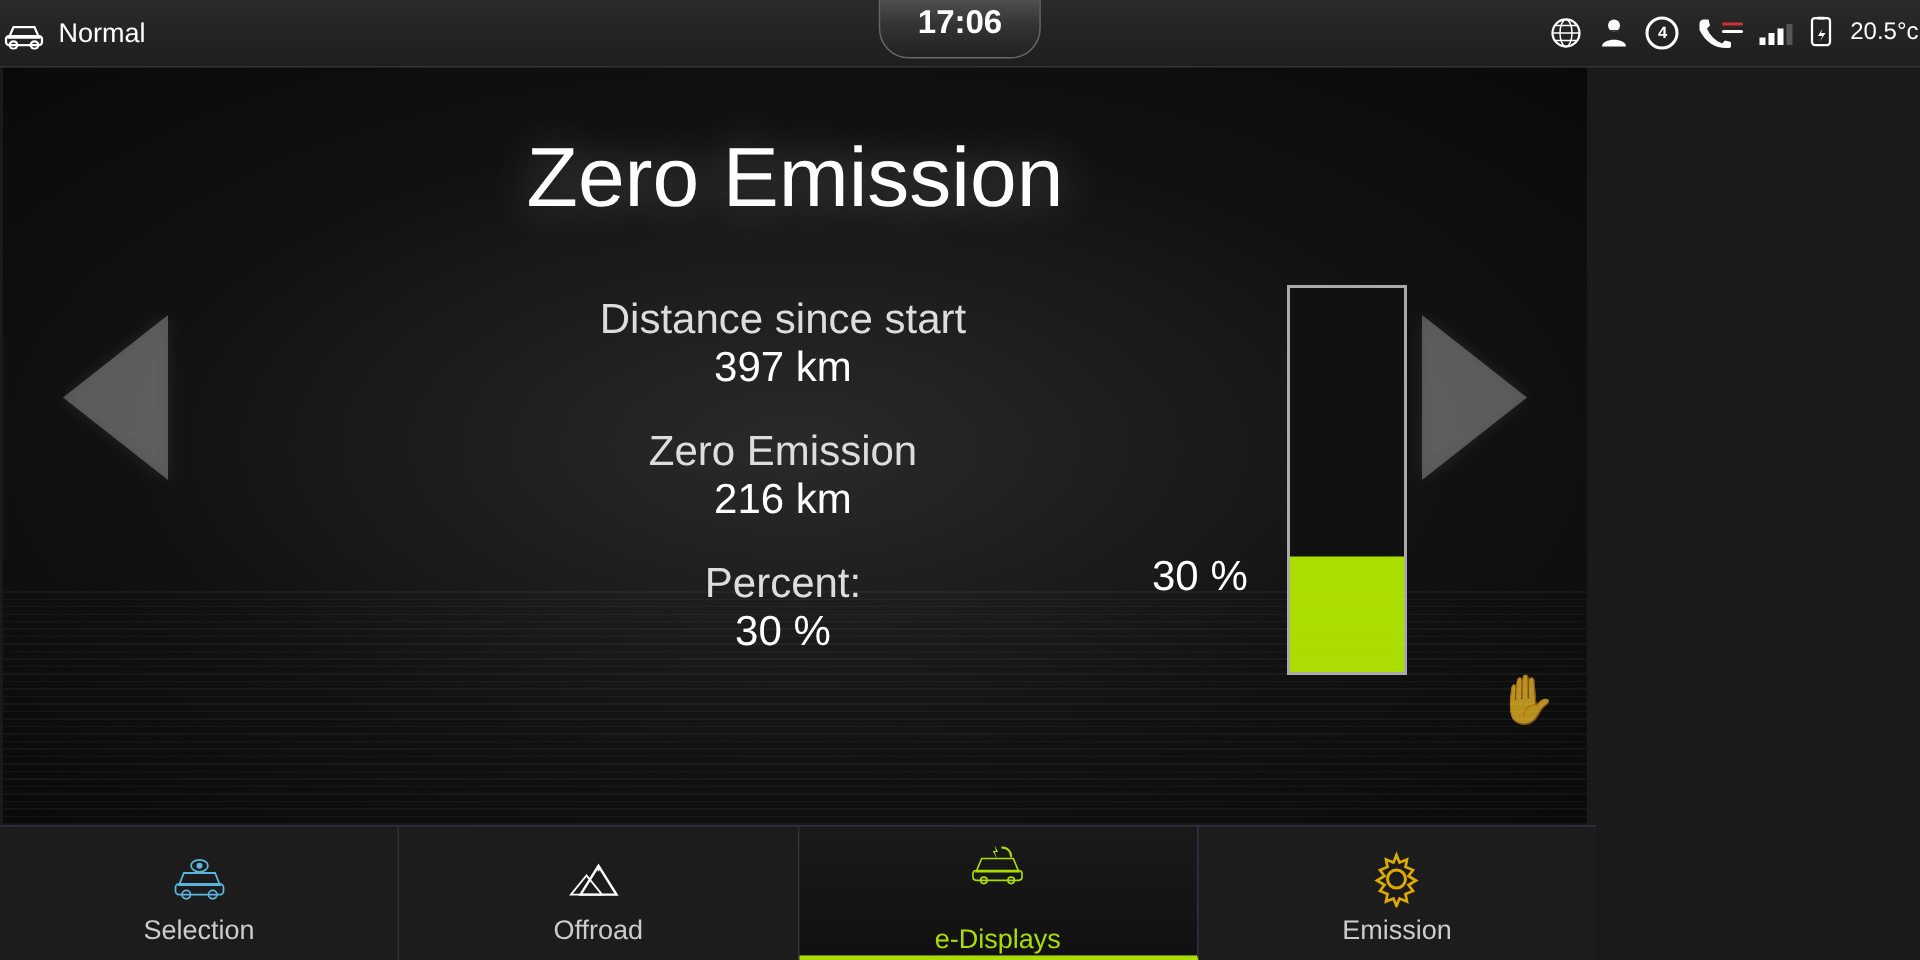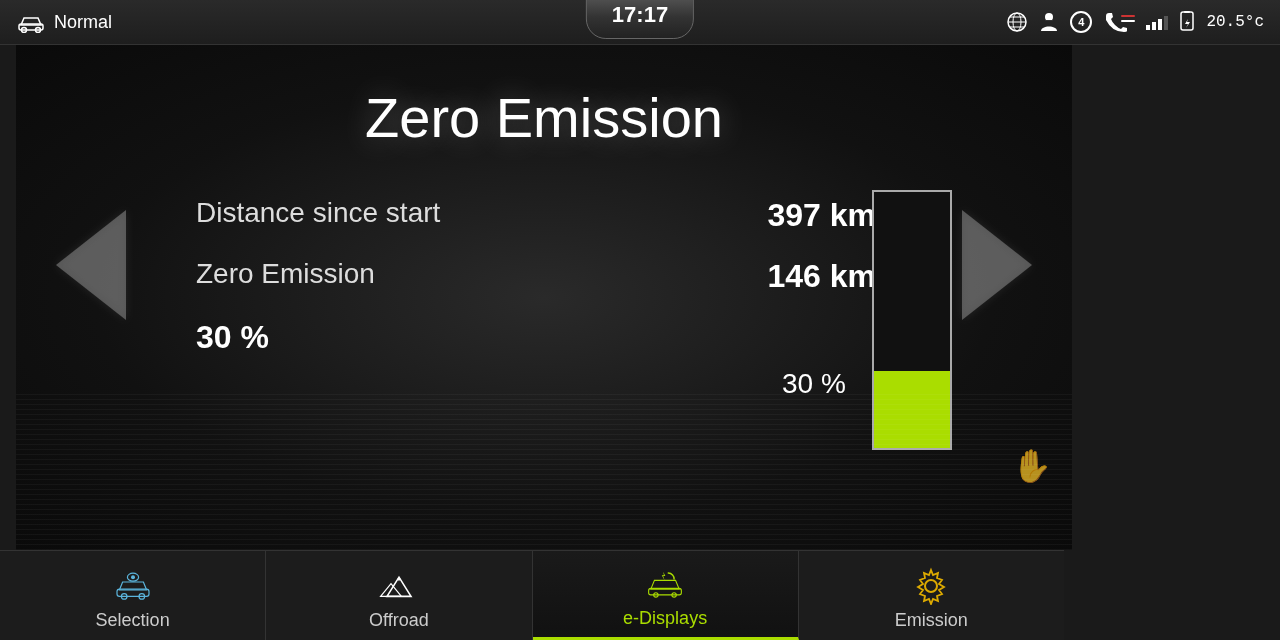--- a/index.html
+++ b/index.html
@@ -18,21 +18,21 @@
     #status-bar {
       position: absolute;
       top: 0;
       left: 0;
       width: 1280px;
       height: 45px;
       background: linear-gradient(180deg, #2a2a2a 0%, #1e1e1e 100%);
       display: flex;
       align-items: center;
       justify-content: space-between;
-      padding: 0 16px;
+      padding: 0 1px;
       z-index: 10;
       border-bottom: 1px solid #333;
     }
 
     .status-left {
       display: flex;
       align-items: center;
       gap: 8px;
     }
 
@@ -58,21 +58,21 @@
       display: flex;
       align-items: center;
       gap: 10px;
       font-size: 14px;
     }
 
     
     #main-content {
       position: absolute;
       top: 45px;
-      left: 16px;
+      left: 2px;
       width: 1056px;
       height: 505px;
       background: radial-gradient(ellipse at center, #2a2a2a 0%, #111 60%, #0a0a0a 100%);
       overflow: hidden;
     }
 
     
     #main-content::after {
       content: '';
       position: absolute;
@@ -143,34 +143,35 @@
     #data-table {
       position: absolute;
       top: 140px;
       left: 180px;
       width: 680px;
     }
 
     .data-row {
       display: flex;
       justify-content: space-between;
-      align-items: flex-start;
+      align-items: center;
       padding: 12px 0;
+      flex-direction: column;
     }
 
     .data-label {
       font-size: 28px;
       color: #ddd;
       font-weight: 400;
     }
 
     .data-value {
-      font-size: 32px;
+      font-size: 28px;
       color: white;
-      font-weight: 700;
+      font-weight: 400;
     }
 
     
     #bar-chart {
       position: absolute;
       top: 145px;
       right: 120px;
       width: 80px;
       height: 260px;
     }
@@ -236,20 +237,21 @@
       padding-top: 5px;
     }
 
     .nav-item:last-child {
       border-right: none;
     }
 
     .nav-item.active {
       background: linear-gradient(180deg, #1a1a1a 0%, #111 100%);
       border-bottom: 3px solid #aadd00;
+      justify-content: space-between;
     }
 
     .nav-item-label {
       font-size: 18px;
       color: #ccc;
     }
 
     .nav-item.active .nav-item-label {
       color: #aadd00;
     }
@@ -296,21 +298,21 @@
       <path d="M5 14 L8 7 L22 7 L25 14 Z" fill="none" stroke="white" stroke-width="1.5"></path>
       <rect x="3" y="13" width="24" height="6" rx="2" fill="none" stroke="white" stroke-width="1.5"></rect>
       <circle cx="8" cy="19" r="2.5" fill="none" stroke="white" stroke-width="1.5"></circle>
       <circle cx="22" cy="19" r="2.5" fill="none" stroke="white" stroke-width="1.5"></circle>
     </svg>
     <span style="font-size:18px; font-weight:500;">Normal</span>
   </div>
 
   <div class="status-center">
     <div class="time-bubble">
-      <span>17:17</span>
+      <span>17:06</span>
     </div>
   </div>
 
   <div class="status-right">
 
     <svg width="22" height="22" viewBox="0 0 22 22">
       <circle cx="11" cy="11" r="9" fill="none" stroke="white" stroke-width="1.5"></circle>
       <ellipse cx="11" cy="11" rx="4" ry="9" fill="none" stroke="white" stroke-width="1"></ellipse>
       <line x1="2" y1="11" x2="20" y2="11" stroke="white" stroke-width="1"></line>
       <line x1="4" y1="6" x2="18" y2="6" stroke="white" stroke-width="1"></line>
@@ -339,21 +341,21 @@
       <div class="signal-bar" style="height:11px;"></div>
       <div class="signal-bar" style="height:14px; background: #555;"></div>
     </div>
 
     <svg width="18" height="22" viewBox="0 0 18 22">
       <rect x="3" y="1" width="12" height="18" rx="2" fill="none" stroke="white" stroke-width="1.5"></rect>
       <rect x="6" y="0" width="6" height="2" rx="1" fill="white"></rect>
       <path d="M10 8 L7 13 L10 13 L8 17 L12 11 L9 11 Z" fill="white"></path>
     </svg>
 
-    <span style="font-size:16px;font-family:Liberation Mono, monospace;">20.5°c</span>
+    <span style="font-size:16px;">20.5°c</span>
   </div>
 </div>
 
 <div id="main-content">
 
   <div id="page-title">Zero Emission</div>
 
   <div class="nav-arrow nav-arrow-left">
     <div class="arrow-shape arrow-left-shape"></div>
   </div>
@@ -362,23 +364,24 @@
     <div class="arrow-shape arrow-right-shape"></div>
   </div>
 
   <div id="data-table">
     <div class="data-row">
       <span class="data-label">Distance since start</span>
       <span class="data-value">397 km</span>
     </div>
     <div class="data-row">
       <span class="data-label">Zero Emission</span>
-      <span class="data-value">146 km</span>
+      <span class="data-value">216 km</span>
     </div>
     <div class="data-row">
+      <span class="data-label">Percent:</span>
       <span class="data-value">30 %</span>
     </div>
   </div>
 
   <div id="bar-chart">
     <div class="bar-container">
       <div class="bar-fill" style="height:30%;"></div>
     </div>
     <div class="bar-percent-label">30 %</div>
   </div>

